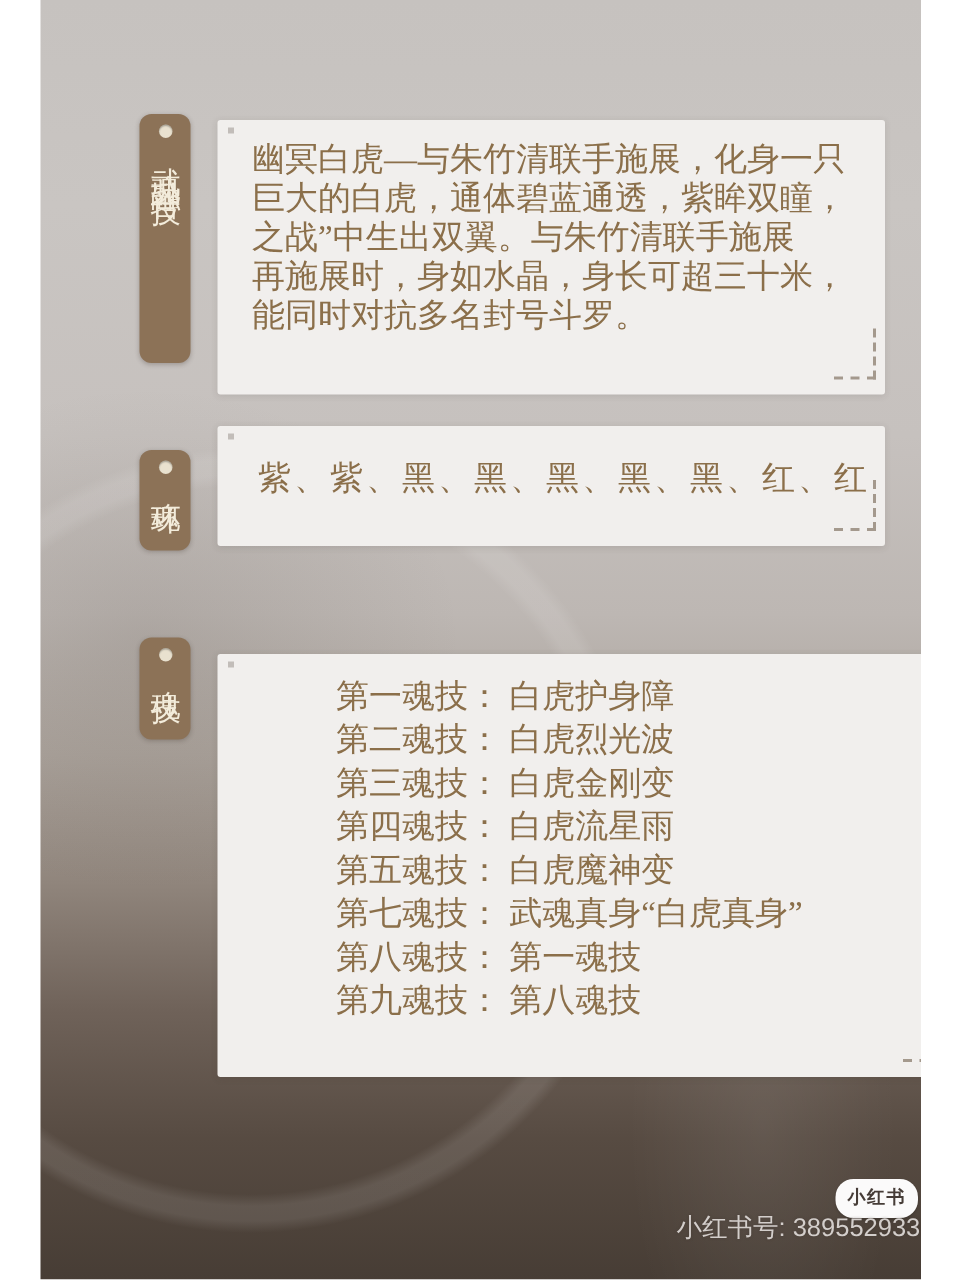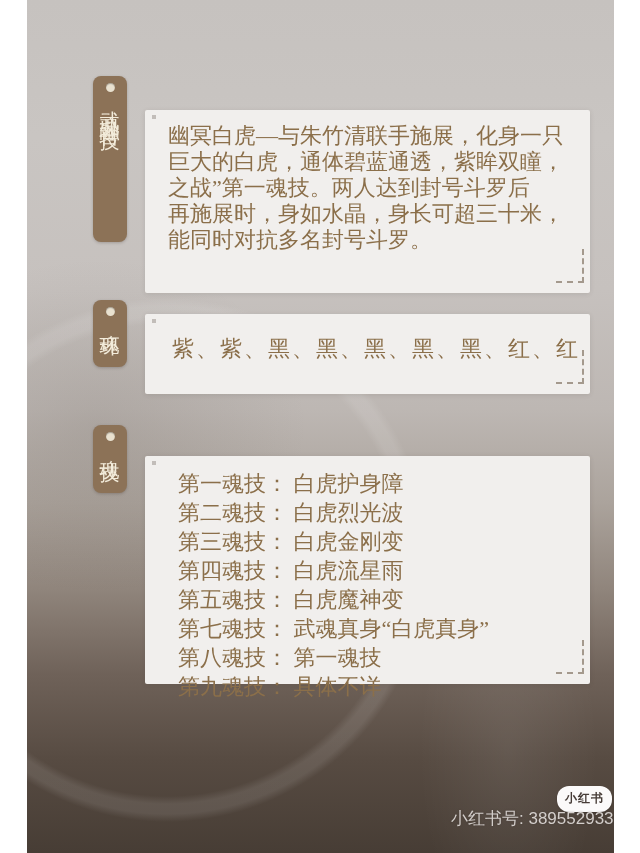--- a/index.html
+++ b/index.html
@@ -19,24 +19,24 @@
   .tag-dot{width:9px;height:9px;border-radius:50%;background:#e9e1cf;margin:7px 0 3px;
            box-shadow:inset 0 1px 1px rgba(0,0,0,.28);flex:0 0 auto;}
   .tag-text{writing-mode:vertical-rl;text-orientation:upright;color:#f3ecdb;
             font-size:20px;line-height:1;letter-spacing:5px;}
   .tag.small .tag-text{letter-spacing:3px;}
   .tag1{top:76px;height:166px;}
   .tag2{top:300px;height:67px;}
   .tag3{top:425px;height:68px;}
   
   .card{position:absolute;left:118px;width:445px;background:#f1efed;border-radius:2px;
-        color:#8b6f4a;box-shadow:0 1px 5px rgba(60,50,40,.12);margin-top:30px;}
+        color:#8b6f4a;box-shadow:0 1px 5px rgba(60,50,40,.12);}
   .card1{top:80px;height:183px;}
   .card2{top:284px;height:80px;}
-  .card3{top:426px;height:228px;}
+  .card3{top:436px;height:282px;padding-left:46px;}
   .card-dot{position:absolute;left:7px;top:5px;width:4px;height:4px;background:#b7b0ab;opacity:.8;}
   .corner{position:absolute;right:6px;bottom:10px;width:26px;height:32px;
           border-right:2px dashed #9c9083;border-bottom:2px dashed #9c9083;opacity:.9;}
   .para{padding:13px 18px 0 23px;}
   .pline{font-size:22px;line-height:26px;white-space:nowrap;}
   .rings-line{padding:20px 0 0 27px;font-size:22px;letter-spacing:2px;white-space:nowrap;}
   .skills{padding:13px 0 0 33px;}
   .skill-line{font-size:22px;line-height:29px;white-space:nowrap;}
   
   .wm-pill{position:absolute;right:2px;top:786px;background:#fbfafa;border-radius:12px;
@@ -53,21 +53,21 @@
 
     <div class="tag tag1">
       <span class="tag-dot"></span>
       <span class="tag-text">武魂融合技</span>
     </div>
     <div class="card card1">
       <span class="card-dot"></span>
       <div class="para">
         <div class="pline">幽冥白虎—与朱竹清联手施展，化身一只</div>
         <div class="pline">巨大的白虎，通体碧蓝通透，紫眸双瞳，</div>
-        <div class="pline">之战”第一魂技。两人达到封号斗罗后</div>
+        <div class="pline">之战”中生出双翼。与朱竹清联手施展</div>
         <div class="pline">再施展时，身如水晶，身长可超三十米，</div>
         <div class="pline">能同时对抗多名封号斗罗。</div>
       </div>
       <div class="corner"></div>
     </div>
 
     <div class="tag tag2 small">
       <span class="tag-dot"></span>
       <span class="tag-text">魂环</span>
     </div>
@@ -84,21 +84,21 @@
     <div class="card card3">
       <span class="card-dot"></span>
       <div class="skills">
         <div class="skill-line">第一魂技： 白虎护身障</div>
         <div class="skill-line">第二魂技： 白虎烈光波</div>
         <div class="skill-line">第三魂技： 白虎金刚变</div>
         <div class="skill-line">第四魂技： 白虎流星雨</div>
         <div class="skill-line">第五魂技： 白虎魔神变</div>
         <div class="skill-line">第七魂技： 武魂真身“白虎真身”</div>
         <div class="skill-line">第八魂技： 第一魂技</div>
-        <div class="skill-line">第九魂技： 具体不详</div>
+        <div class="skill-line">第九魂技： 第八魂技</div>
       </div>
       <div class="corner"></div>
     </div>
 
     <div class="wm-pill">小红书</div>
     <div class="wm-id">小红书号: 3895529330</div>
   </div>
 </div>
 
 </body></html>

